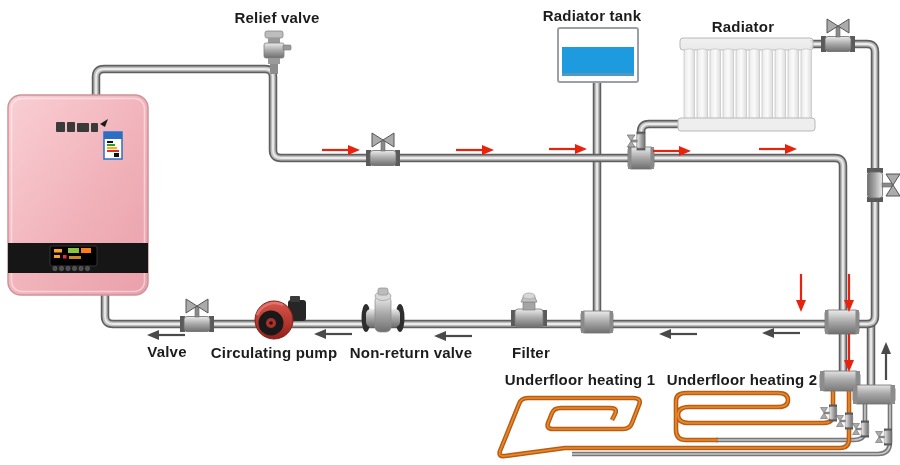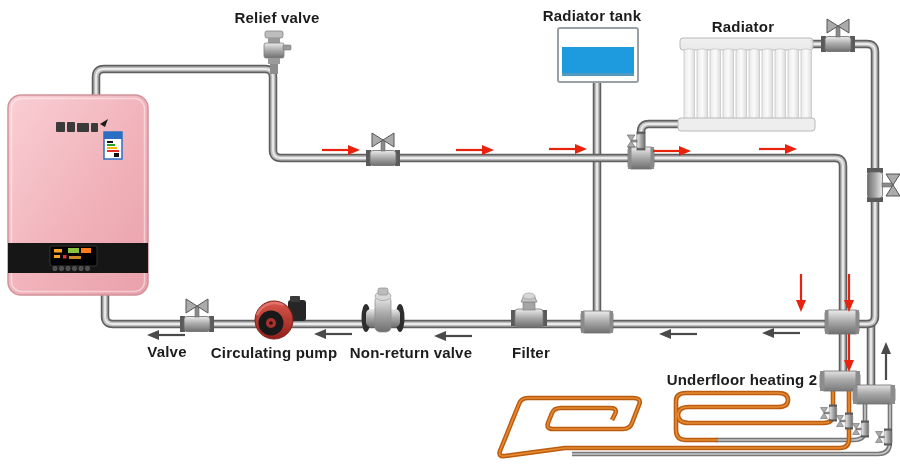--- a/index.html
+++ b/index.html
@@ -273,15 +273,16 @@
   </g>
 </svg>
 
 <div class="lbl" style="left:277px;top:9px">Relief valve</div>
 <div class="lbl" style="left:592px;top:7px">Radiator tank</div>
 <div class="lbl" style="left:743px;top:18px">Radiator</div>
 <div class="lbl" style="left:167px;top:343px">Valve</div>
 <div class="lbl" style="left:411px;top:344px">Non-return valve</div>
 <div class="lbl" style="left:274px;top:344px">Circulating pump</div>
 <div class="lbl" style="left:531px;top:344px">Filter</div>
+<div class="lbl" style="left:580px;top:371px">Underfloor heating 1</div>
 <div class="lbl" style="left:742px;top:371px">Underfloor heating 2</div>
 
 </div>
 
 </body></html>

